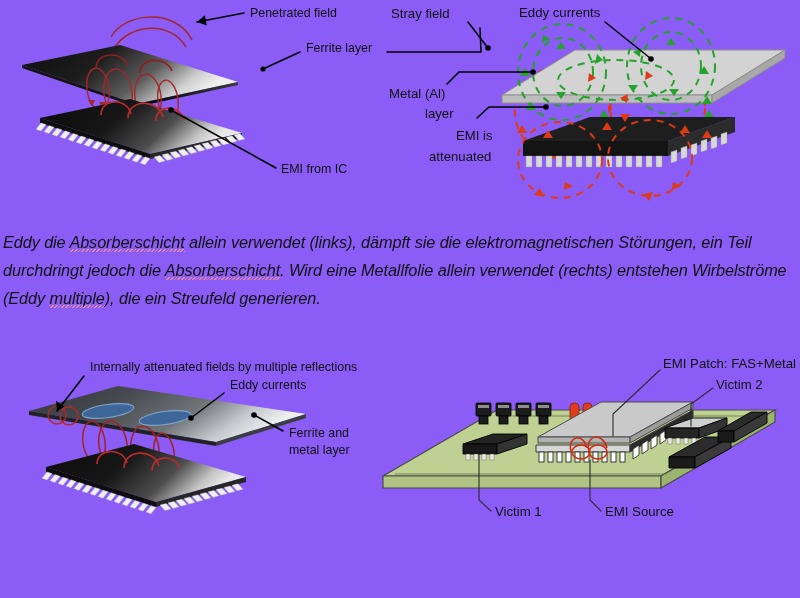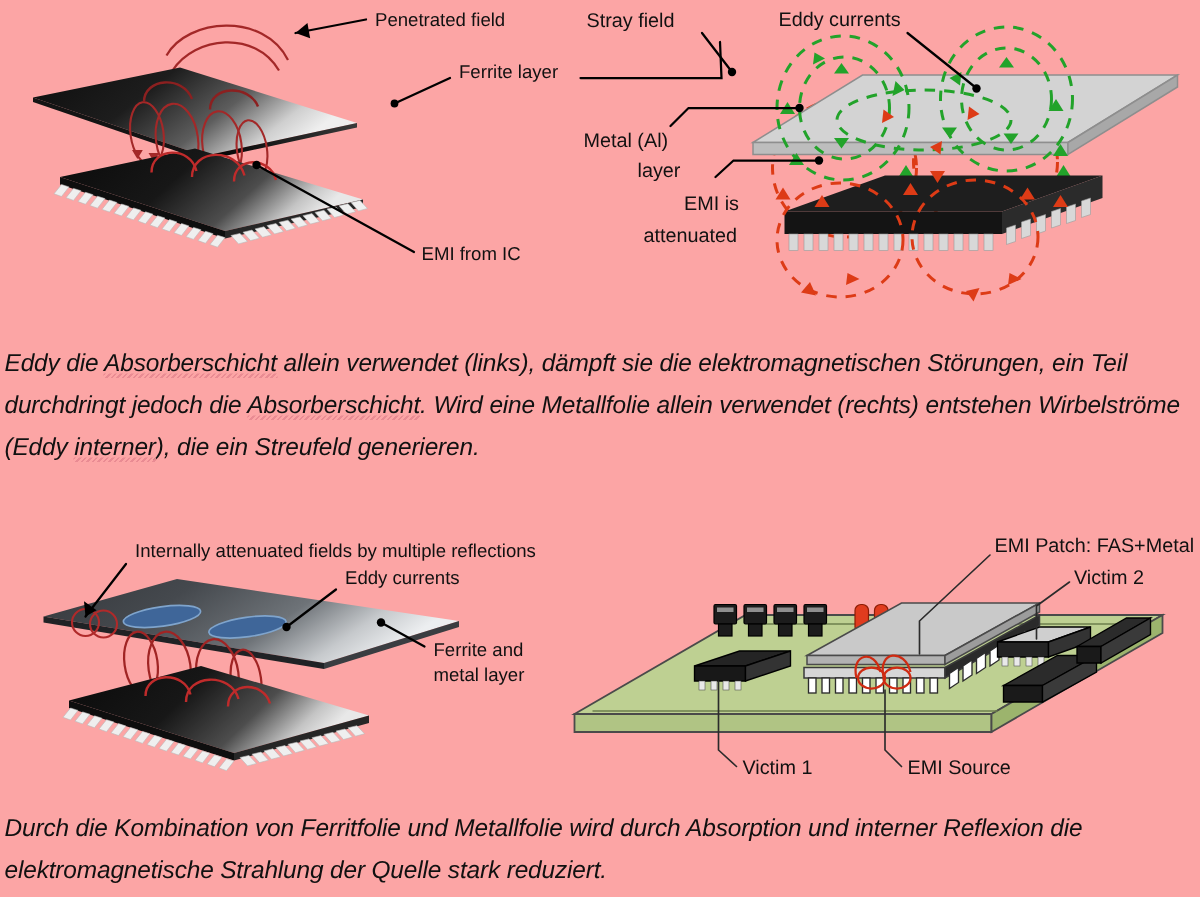--- a/index.html
+++ b/index.html
@@ -13,21 +13,21 @@
     height: 598px;
     overflow: hidden;
     font-family: "Liberation Sans", sans-serif;
     color: #111111;
     position: relative;
   }
   #page {
     position: relative;
     width: 800px;
     height: 598px;
-    background: #fca5a5;
+    background: #8b5cf6;
   }
   .panel {
     position: absolute;
   }
   #panel-tl { left: 0px;   top: 0px;   width: 390px; height: 218px; }
   #panel-tr { left: 385px; top: 0px;   width: 415px; height: 218px; text-align: center; }
   #panel-bl { left: 0px;   top: 338px; width: 390px; height: 180px; margin-left: 16px; }
   #panel-br { left: 375px; top: 348px; width: 425px; height: 180px; }
 
   .panel svg { display: block; width: 100%; height: 100%; overflow: visible; }
@@ -561,20 +561,17 @@
 
       <path class="leader-thin" d="M104,106 L104,152 L116,163"></path>
       <text class="lbl-narrow" x="120" y="168">Victim 1</text>
 
       <path class="leader-thin" d="M215,112 L215,152 L226,163"></path>
       <text class="lbl-narrow" x="230" y="168">EMI Source</text>
     </svg>
   </div>
 
   <div class="caption" id="caption-1">
-    <span>Eddy die </span><span class="sp">Absorberschicht</span><span> allein verwendet (links), dämpft sie die elektromagnetischen Störungen, ein Teil durchdringt jedoch die </span><span class="sp">Absorberschicht</span><span>. Wird eine Metallfolie allein verwendet (rechts) entstehen Wirbelströme (Eddy </span><span class="sp">interner</span><span>), die ein Streufeld generieren.</span>
+    <span>Eddy die </span><span class="sp">Absorberschicht</span><span> allein verwendet (links), dämpft sie die elektromagnetischen Störungen, ein Teil durchdringt jedoch die </span><span class="sp">Absorberschicht</span><span>. Wird eine Metallfolie allein verwendet (rechts) entstehen Wirbelströme (Eddy </span><span class="sp">multiple</span><span>), die ein Streufeld generieren.</span>
   </div>
 
-  <div class="caption" id="caption-2">
-    <span>Durch die Kombination von Ferritfolie und Metallfolie wird durch Absorption und interner Reflexion die elektromagnetische Strahlung der Quelle stark reduziert.</span>
-  </div>
 
 </div>
 
 </body></html>

